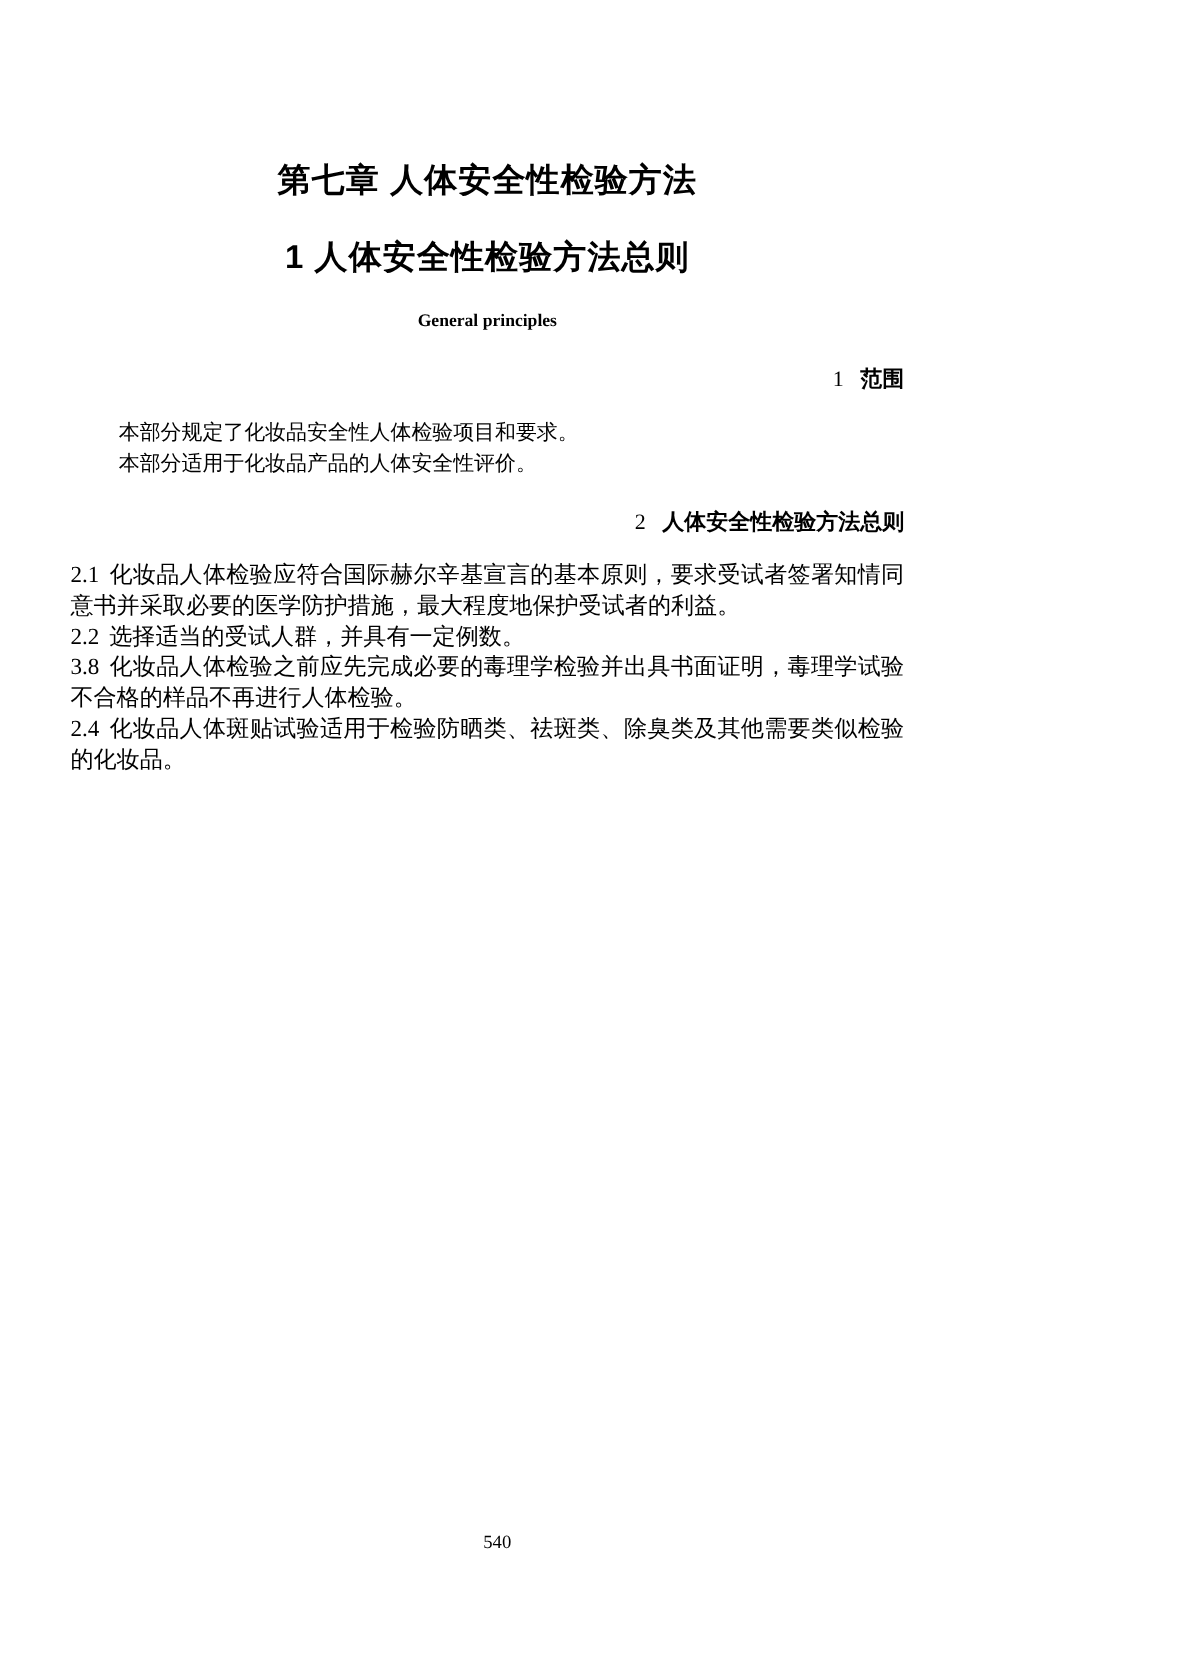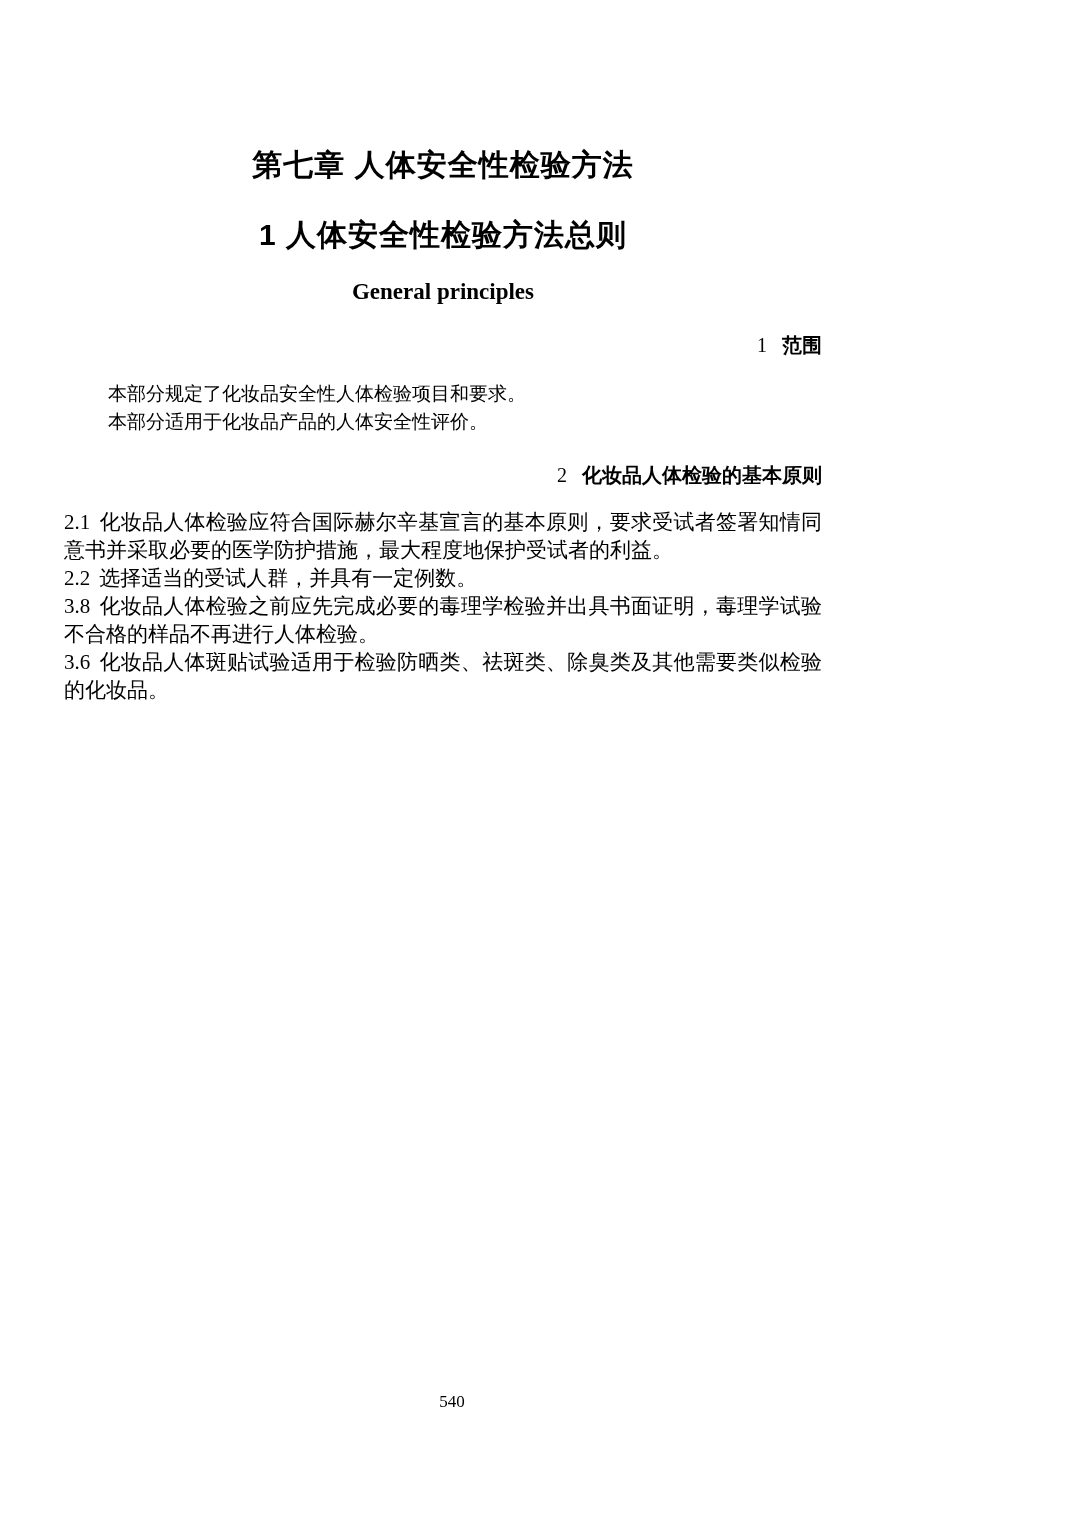--- a/index.html
+++ b/index.html
@@ -32,21 +32,21 @@
     font-weight: bold;
     font-size: 30px;
     line-height: 38px;
     text-align: center;
     margin-top: 32px;
     letter-spacing: 1px;
   }
   .english-title {
     font-family: "Liberation Serif", serif;
     font-weight: bold;
-    font-size: 23px;
+    font-size: 16px;
     line-height: 24px;
     text-align: center;
     margin-top: 26px;
   }
   .sec-heading {
     font-family: "Liberation Sans", sans-serif;
     font-weight: bold;
     font-size: 20px;
     line-height: 26px;
     text-align: right;
@@ -101,33 +101,33 @@
   <div class="sec-heading sec-heading-1">
     <span class="sec-num">1</span><span class="sec-text">范围</span>
   </div>
 
   <div class="scope-paras">
     <p class="indent-para">本部分规定了化妆品安全性人体检验项目和要求。</p>
     <p class="indent-para">本部分适用于化妆品产品的人体安全性评价。</p>
   </div>
 
   <div class="sec-heading sec-heading-2">
-    <span class="sec-num">2</span><span class="sec-text">化妆品人体检验的基本原则</span>
+    <span class="sec-num">2</span><span class="sec-text">人体安全性检验方法总则</span>
   </div>
 
   <div class="items">
     <p class="item">
       <span class="item-num">2.1</span><span class="item-text">化妆品人体检验应符合国际赫尔辛基宣言的基本原则，要求受试者签署知情同意书并采取必要的医学防护措施，最大程度地保护受试者的利益。</span>
     </p>
     <p class="item">
       <span class="item-num">2.2</span><span class="item-text">选择适当的受试人群，并具有一定例数。</span>
     </p>
     <p class="item">
       <span class="item-num">3.8</span><span class="item-text">化妆品人体检验之前应先完成必要的毒理学检验并出具书面证明，毒理学试验不合格的样品不再进行人体检验。</span>
     </p>
     <p class="item">
-      <span class="item-num">3.6</span><span class="item-text">化妆品人体斑贴试验适用于检验防晒类、祛斑类、除臭类及其他需要类似检验的化妆品。</span>
+      <span class="item-num">2.4</span><span class="item-text">化妆品人体斑贴试验适用于检验防晒类、祛斑类、除臭类及其他需要类似检验的化妆品。</span>
     </p>
   </div>
 
 </div>
 
 <div class="page-number">540</div>
 
 </body></html>

